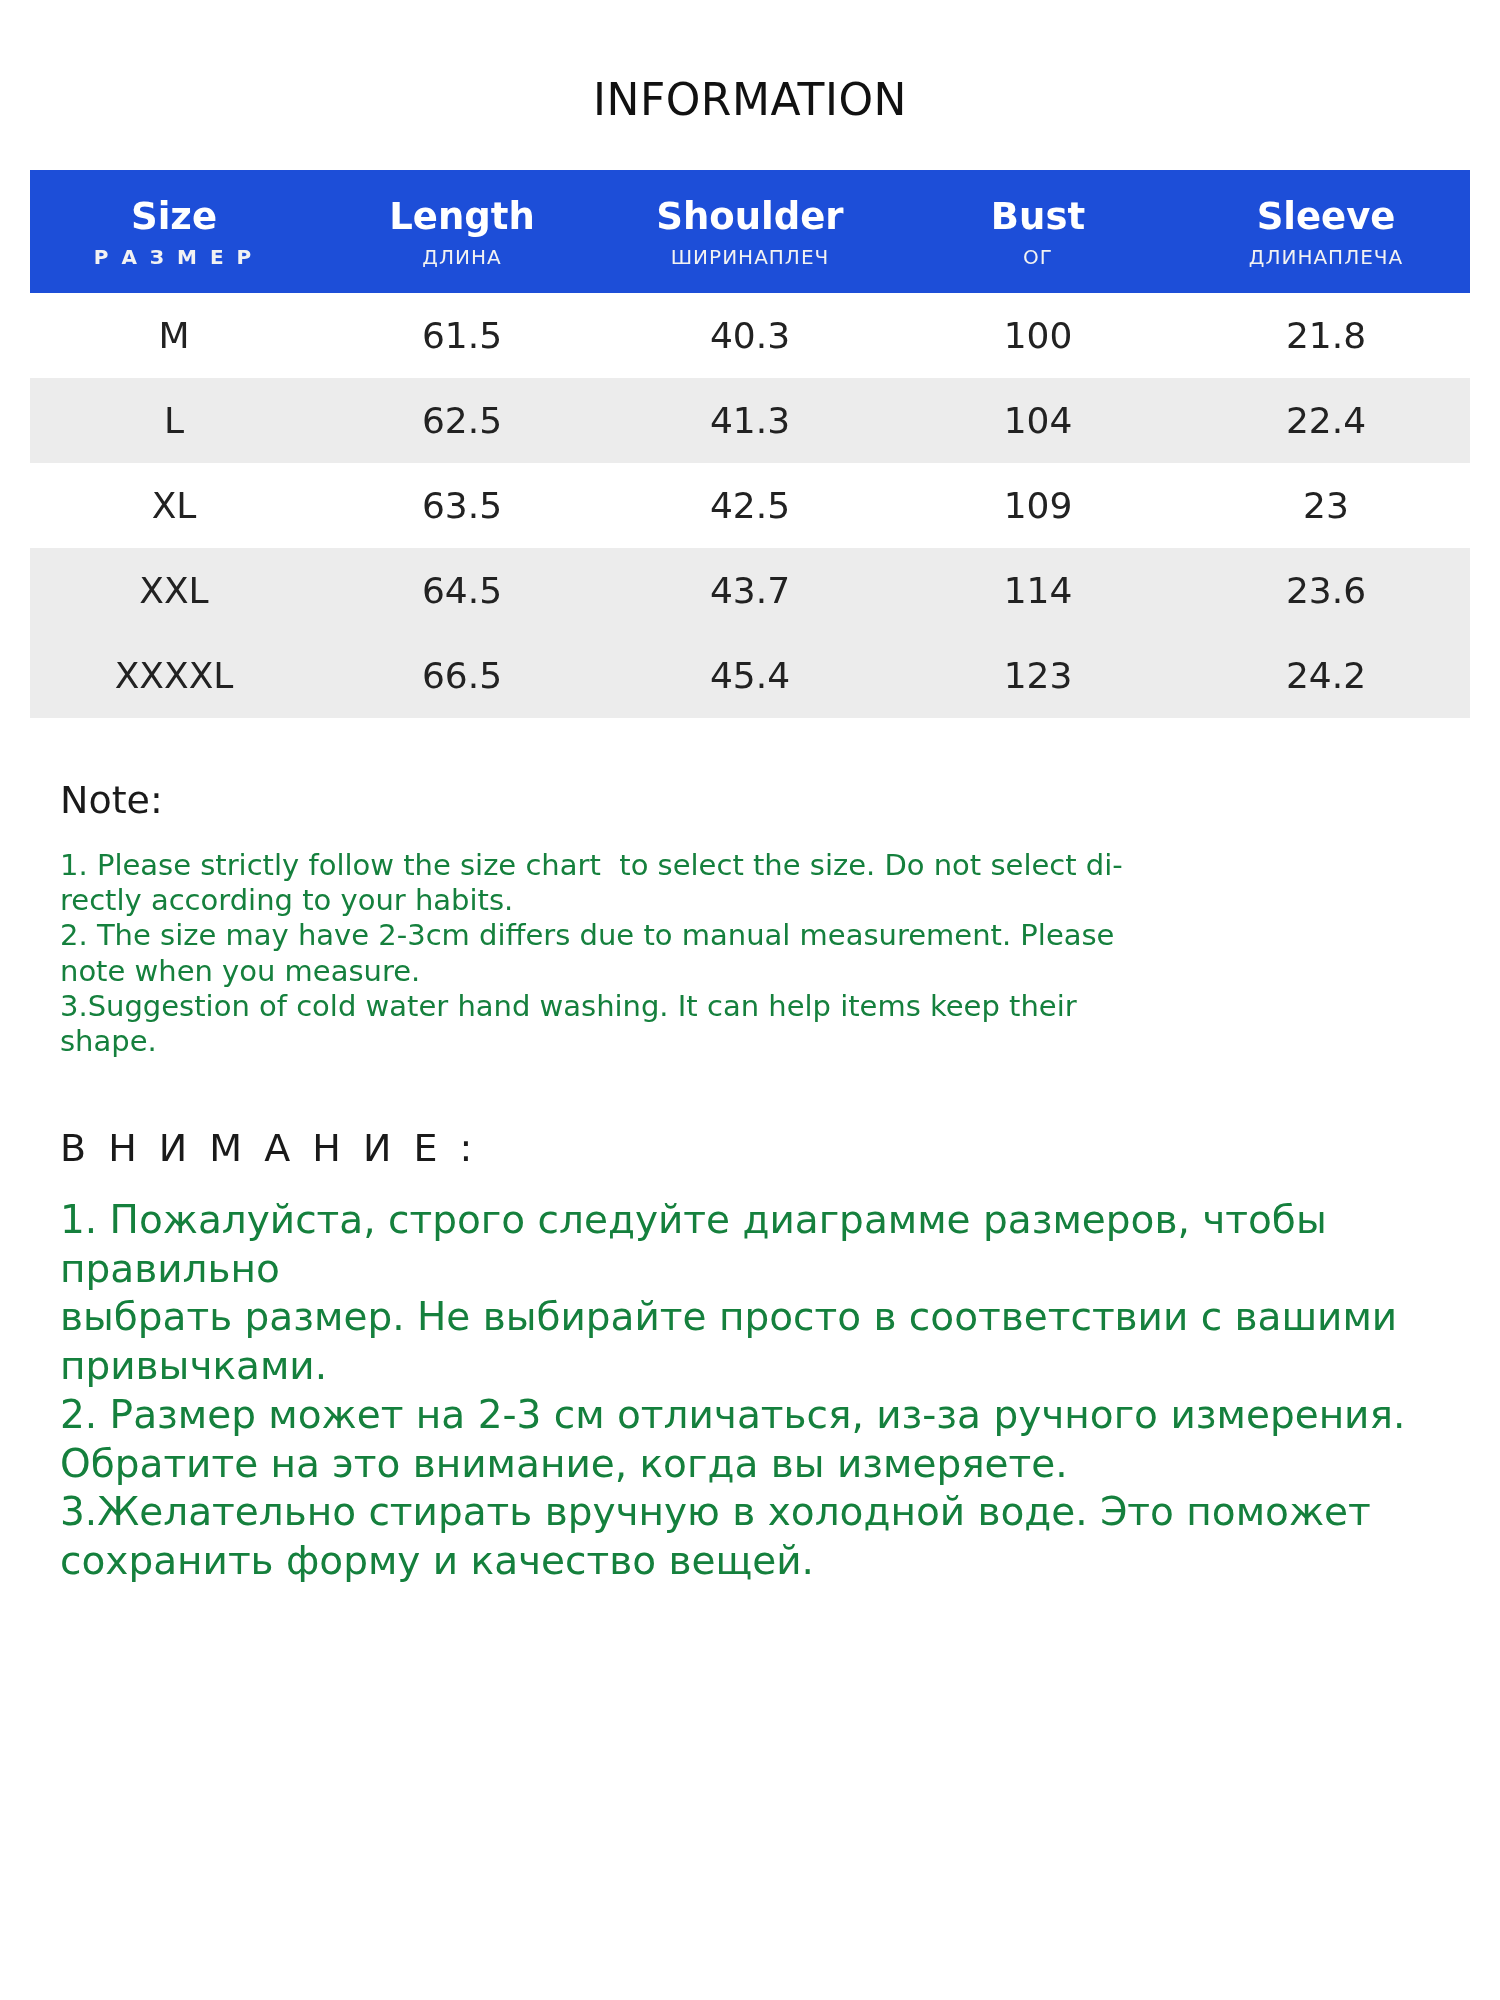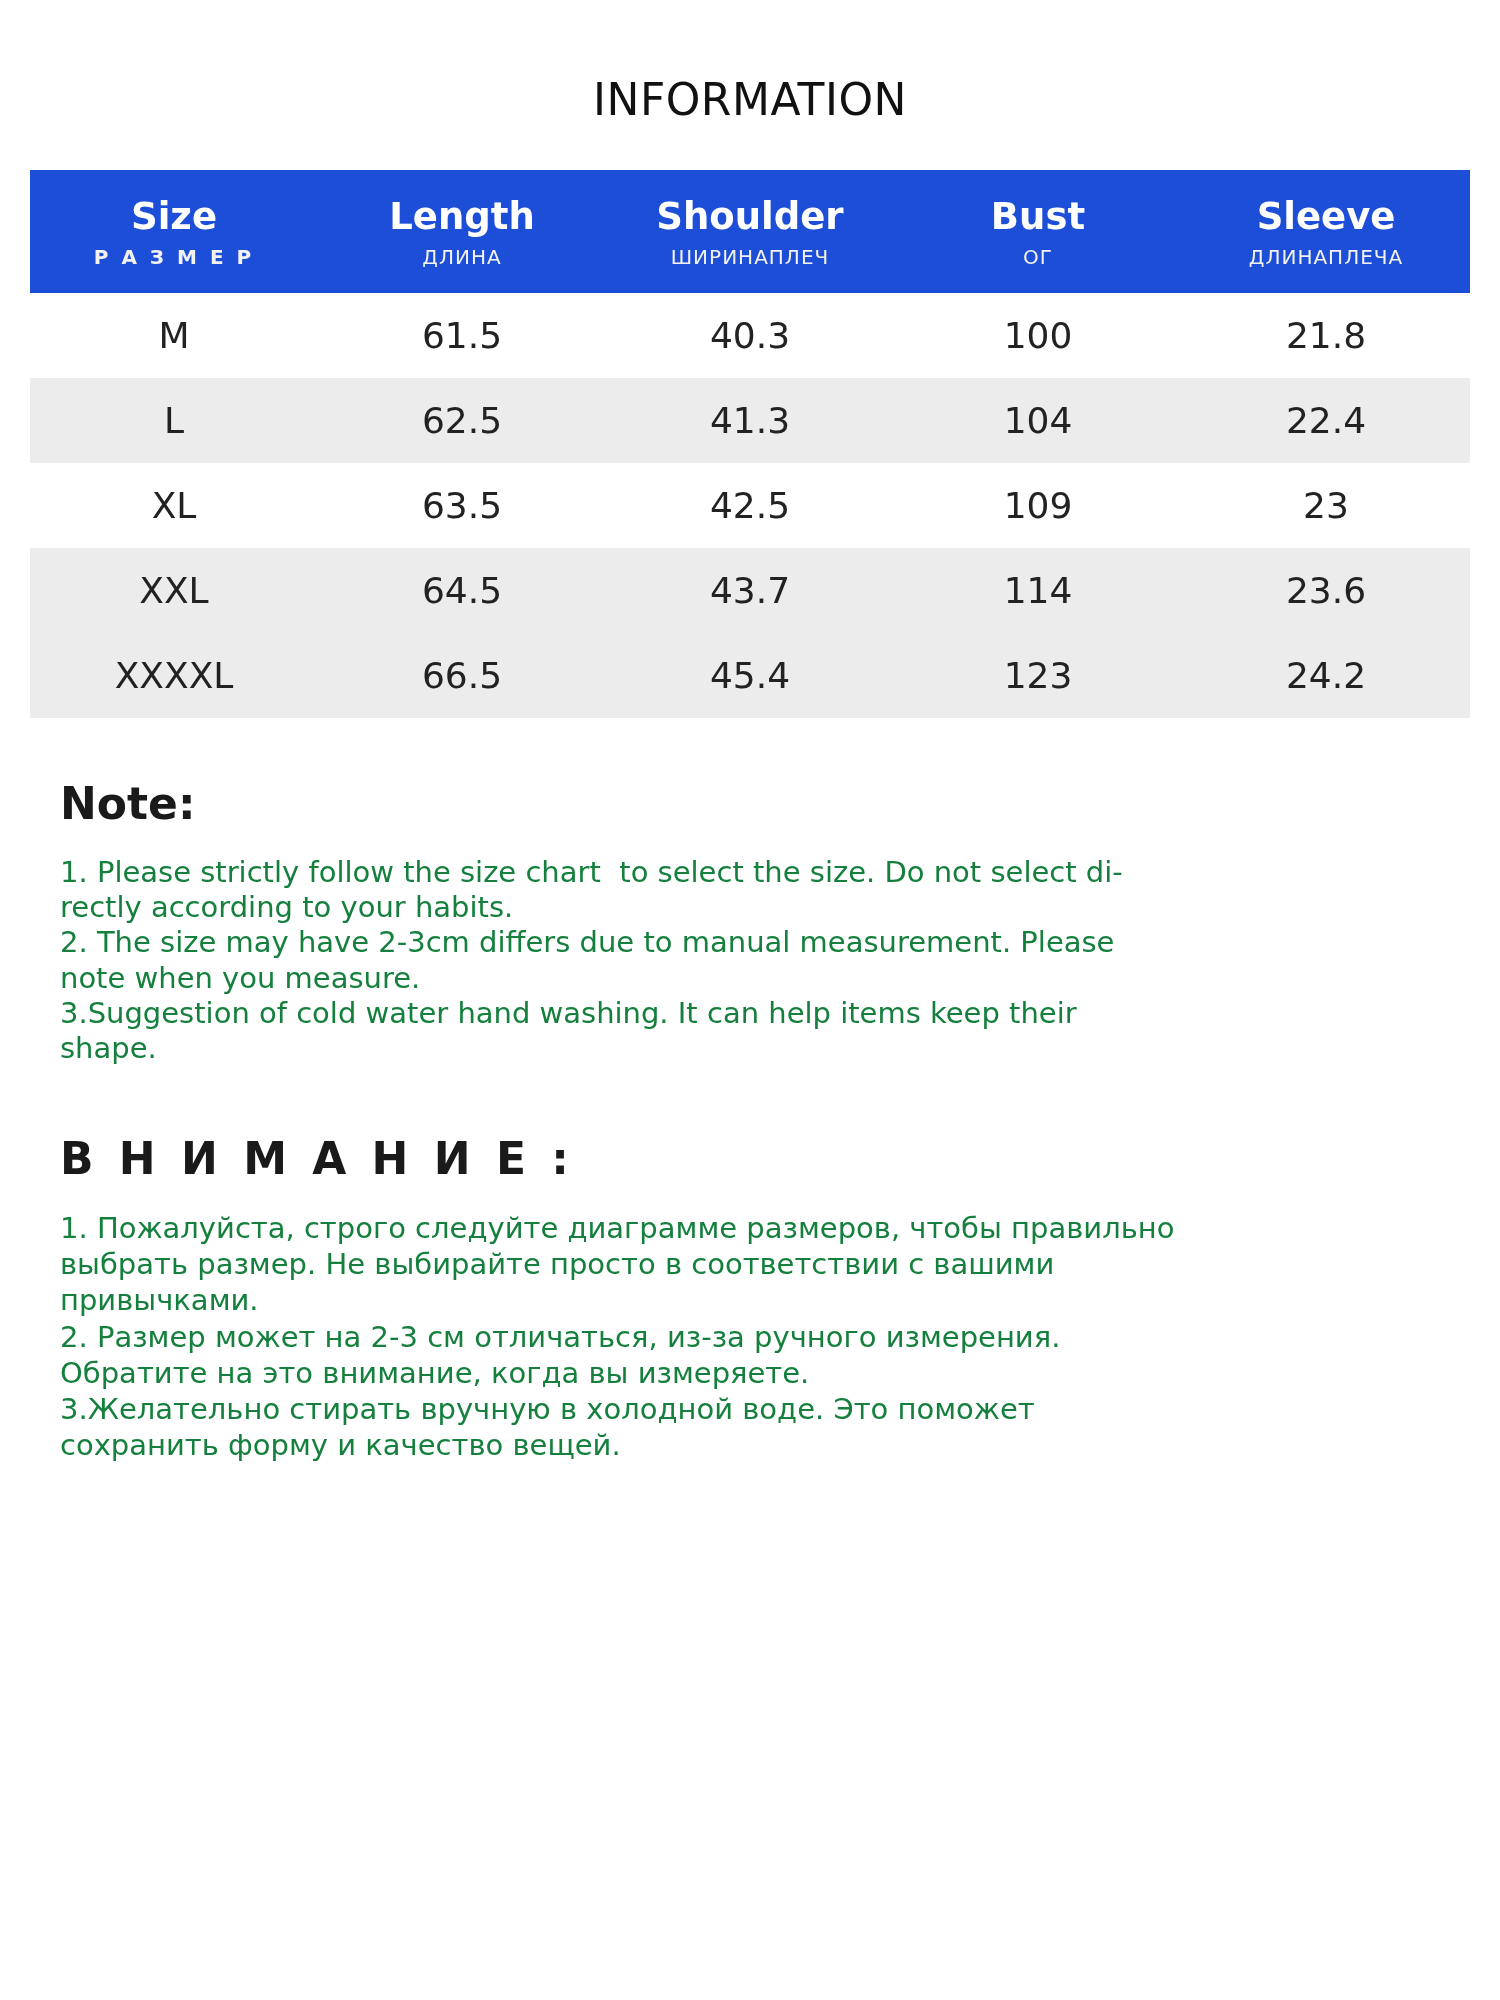--- a/index.html
+++ b/index.html
@@ -89,38 +89,38 @@
     background: #ececec;
   }
 
   
   .notes {
     margin-top: 60px;
     padding-left: 30px;
     padding-right: 30px;
   }
   .note-heading {
-    font-size: 44px;
+    font-size: 38px;
     color: #1a1a1a;
     margin-bottom: 26px;
-    font-weight: bold;
+    font-weight: normal;
   }
   .note-heading.ru {
     letter-spacing: 5px;
     margin-top: 66px;
   }
   .note-body {
     font-size: 29px;
     line-height: 1.22;
     color: #15803d;
     white-space: pre-wrap;
     font-weight: normal;
   }
   .note-body.ru {
-    font-size: 29px;
+    font-size: 39px;
     line-height: 1.25;
   }
 </style>
 </head>
 <body>
 
 <div class="page">
 
   <div class="title">INFORMATION</div>
 

